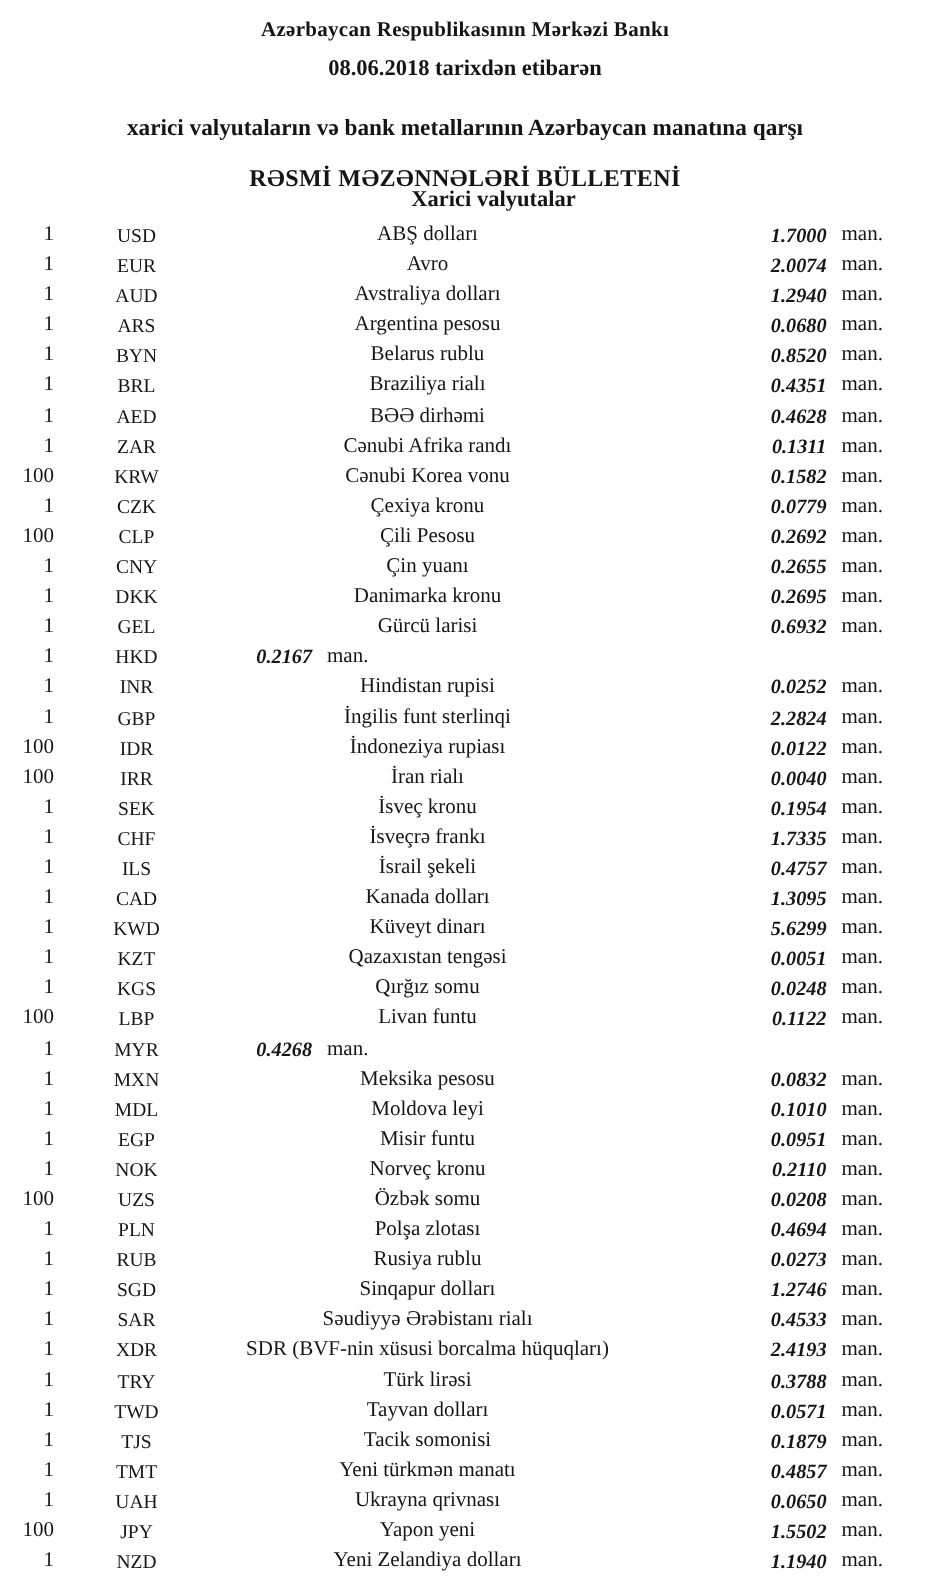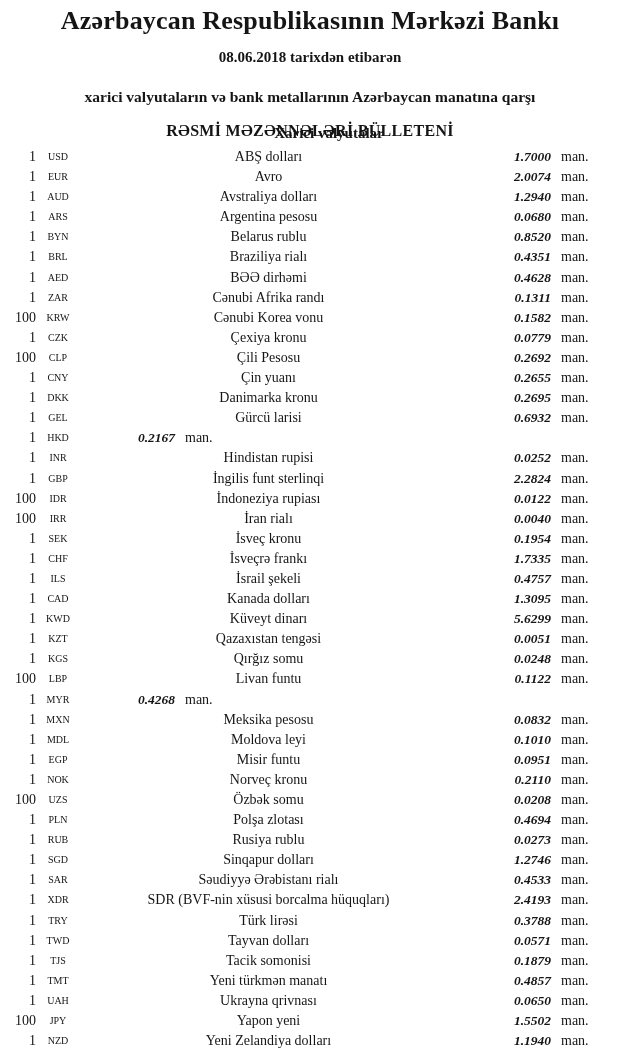--- a/index.html
+++ b/index.html
@@ -22,28 +22,28 @@
   }
   .header {
     position: absolute;
     top: 8px;
     left: 0;
     width: 620px;
     text-align: center;
     font-weight: bold;
   }
   .bank-name {
-    font-size: 26px;
+    font-size: 14px;
     line-height: 25px;
     letter-spacing: 0.2px;
   }
   .date-line {
     font-size: 15px;
     line-height: 20px;
-    margin-top: 14px;
+    margin-top: 3px;
   }
   .subtitle {
     font-size: 15.5px;
     line-height: 21px;
     margin-top: 19px;
   }
   .bulletin-title {
     font-size: 16px;
     line-height: 21px;
     margin-top: 13px;
@@ -75,21 +75,22 @@
   }
   .qty {
     width: 36px;
     flex: none;
     text-align: right;
   }
   .code {
     width: 44px;
     flex: none;
     text-align: center;
-    font-size: 10px;
+    font-size: 13px;
+    margin-left: 33px;
   }
   .name {
     flex: 1;
     text-align: center;
     padding-left: 1px;
     overflow: hidden;
   }
   .rate {
     width: 95px;
     flex: none;

